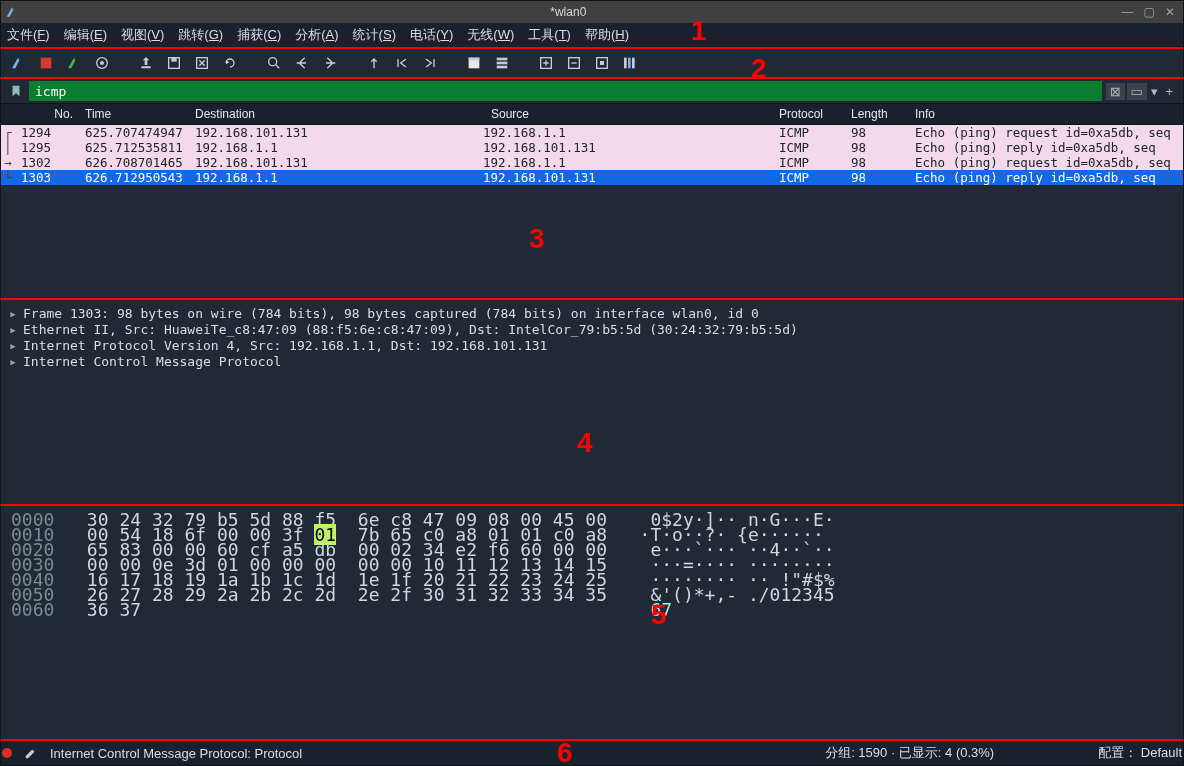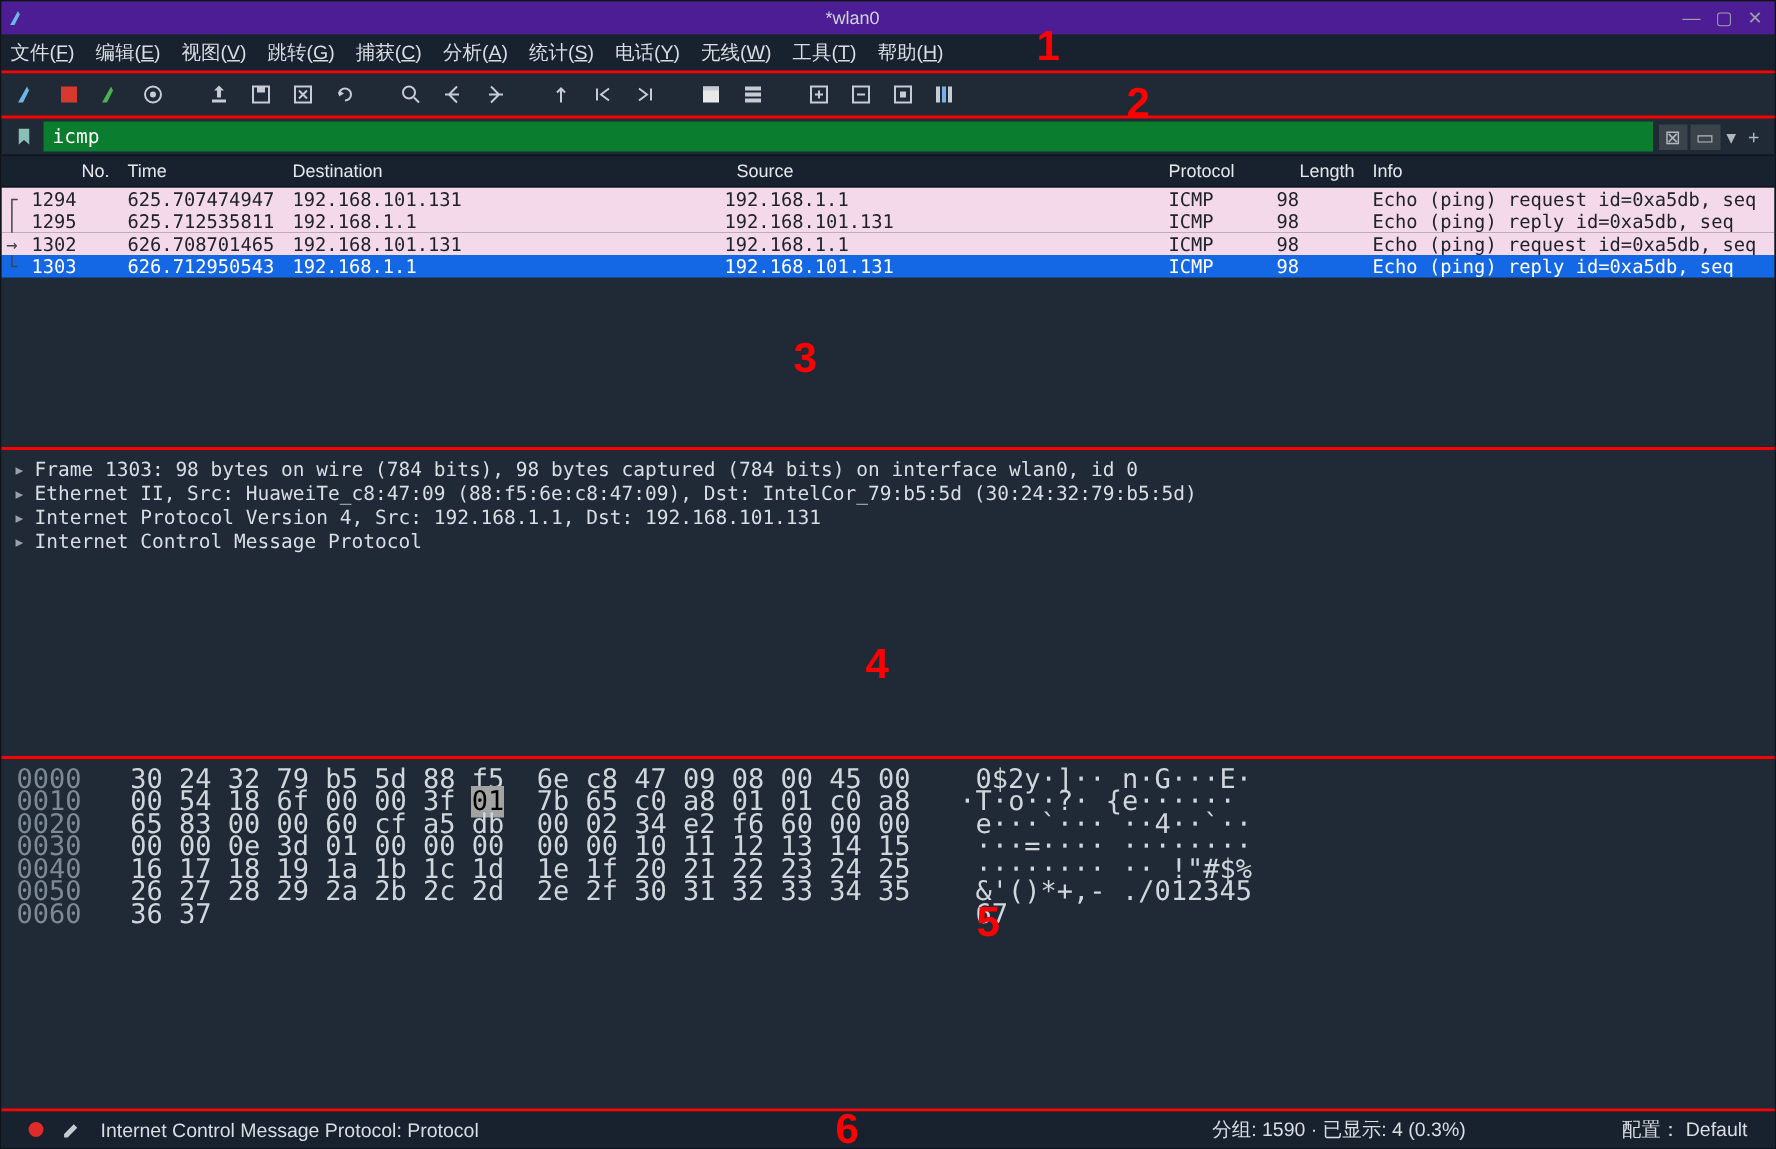--- a/index.html
+++ b/index.html
@@ -1,17 +1,17 @@
 <!DOCTYPE html>
 <html><head>
 <meta charset="utf-8">
 <style>
 html,body{margin:0;padding:0;height:100%;background:#182028;color:#c9d1d9;font-family:sans-serif;font-size:13px;overflow:hidden}
 .window{width:1184px;height:766px;position:relative;background:#1f2a36;display:flex;flex-direction:column;border:1px solid #0f1418;box-sizing:border-box}
-.titlebar{height:22px;background:#4c1d95;display:flex;align-items:center;color:#d5dbe0}
+.titlebar{height:22px;background:#404040;display:flex;align-items:center;color:#d5dbe0}
 .titlebar .icon{width:22px;display:flex;justify-content:center}
 .titlebar .icon svg{width:14px;height:14px}
 .titlebar .title{flex:1;text-align:center;font-size:12px;color:#cfd6dc}
 .titlebar .wbtns{display:flex;gap:10px;padding:0 8px;color:#9aa0a6;font-size:12px}
 .menubar{height:24px;background:#18222e;display:flex;align-items:center;padding:0 6px;gap:14px;color:#d8dee4}
 .menubar span{cursor:default}
 .menubar u{text-decoration:underline}
 .toolbar{height:28px;background:#1f2a36;display:flex;align-items:center;padding:0 6px;gap:6px}
 .tbtn{width:22px;height:22px;display:flex;align-items:center;justify-content:center;color:#c5ccd4}
 .tbtn svg{width:16px;height:16px}
@@ -19,37 +19,37 @@
 .filterbar .ficon{width:18px;height:18px;display:flex;align-items:center;justify-content:center;color:#8abeb7}
 .filterbar input{flex:1;height:20px;background:#0b7d2f;border:none;color:#fff;padding:0 6px;font-family:monospace;font-size:13px;outline:none}
 .filterbar .fend{display:flex;gap:2px;color:#b0b6bc}
 .colhead{height:20px;background:#18222e;display:flex;align-items:center;color:#e4e8ec;font-size:12px;border-top:1px solid #0d141a;border-bottom:1px solid #0d141a}
 .col{padding:0 6px;box-sizing:border-box}
 .c-no{width:64px;text-align:right}
 .c-time{width:110px}
 .c-src{width:288px}
 .c-dst{width:296px}
 .c-proto{width:72px}
-.c-len{width:64px;text-align:right}
+.c-len{width:64px;text-align:left}
 .c-info{flex:1}
 .pktlist{flex:0 0 173px;background:#1f2a36;overflow:hidden;position:relative}
 .row{height:15px;display:flex;align-items:center;font-family:monospace;font-size:12.5px}
 .row.norm{background:#f3d9ea;color:#20232a}
 .row.sel{background:#1468e6;color:#fff}
 .row .col{padding:0 6px}
 .row .c-no{text-align:left}
 .row .c-len{text-align:left}
 .rowpre{width:14px;display:flex;justify-content:center;color:#444}
 .details{flex:0 0 192px;background:#1f2a36;font-family:monospace;font-size:13px;color:#d8dee4;padding:6px 0;overflow:hidden}
 .drow{display:flex;align-items:center;gap:6px;padding:0 8px;line-height:16px}
 .drow .tri{width:8px;color:#9aa0a6}
 .hexpane{flex:1;background:#1f2a36;font-family:monospace;font-size:18px;color:#cfd6dc;padding:6px 10px;white-space:pre;line-height:15px;overflow:hidden}
 .hexpane .off{color:#7d8993}
-.hexpane .hib{background:#a3a3a3;color:#000}
-.statusbar{height:24px;background:#18222e;display:flex;align-items:center;padding:0 18px;gap:12px;color:#d8dee4;font-size:13px}
+.hexpane .hib{background:#bef264;color:#000}
+.statusbar{height:24px;background:#18222e;display:flex;align-items:center;padding:0 1px;gap:12px;color:#d8dee4;font-size:13px}
 .statusbar .dot{width:10px;height:10px;border-radius:50%;background:#e02b2b}
 .statusbar .sicn{width:14px;height:14px}
 .statusbar .flex{flex:1}
 .red-sep{height:2px;background:#ff0000}
 .redlabel{position:absolute;color:#ff0000;font-size:28px;font-weight:bold;font-family:Arial,sans-serif;pointer-events:none}
 </style>
 </head>
 <body>
 
 <div class="window">

